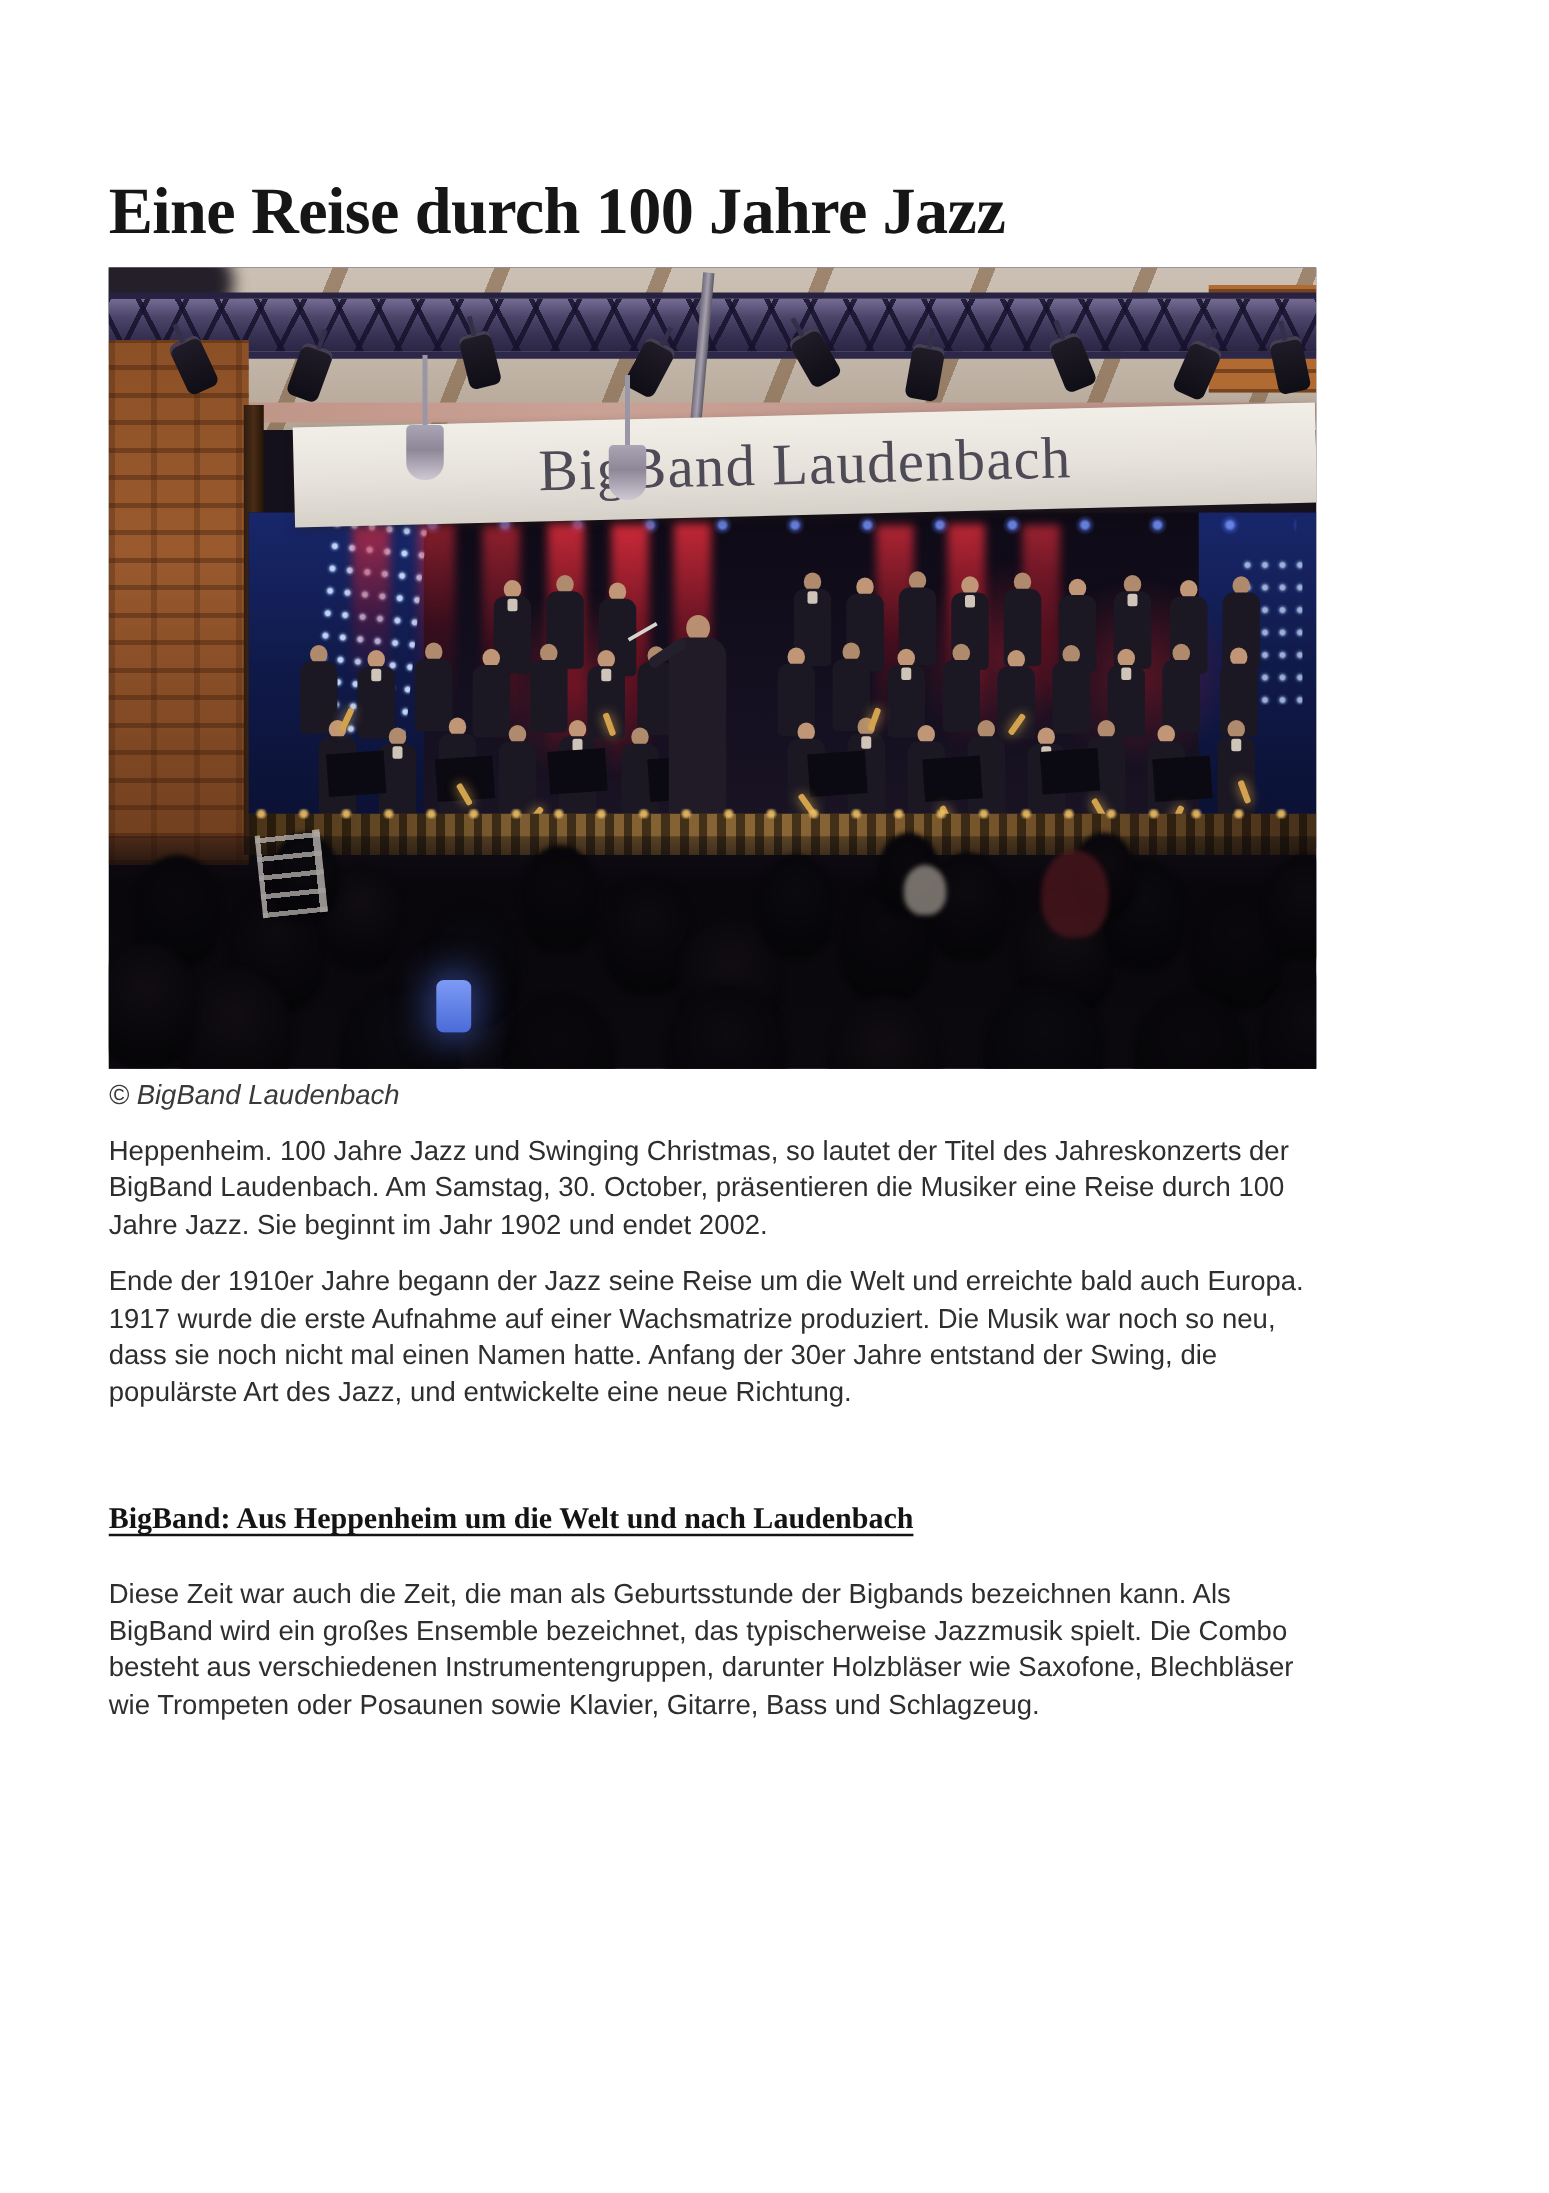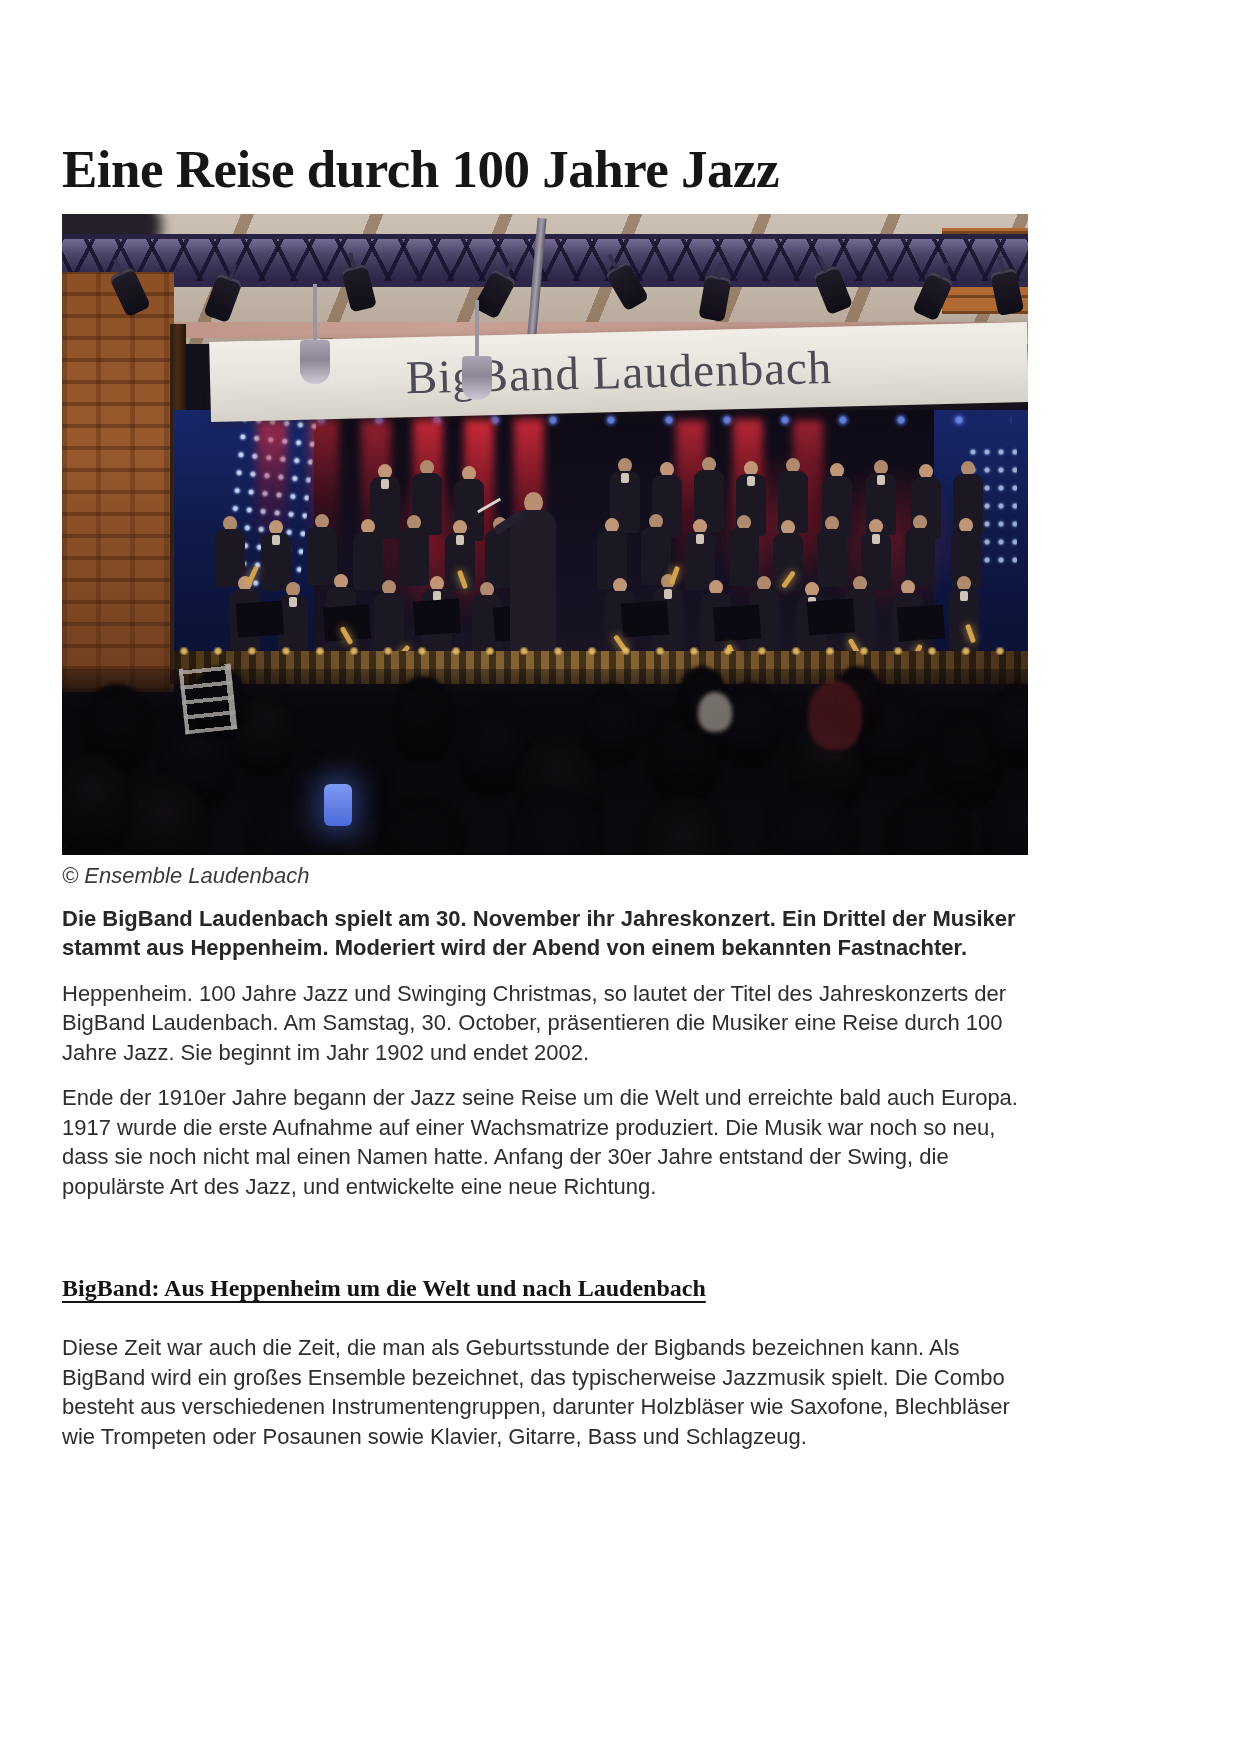--- a/index.html
+++ b/index.html
@@ -1,18 +1,18 @@
 <!DOCTYPE html>
 <html><head>
 <meta charset="utf-8">
 <style>
   html,body{margin:0;padding:0;background:#ffffff;}
   .page{position:relative;width:1239px;height:1754px;background:#ffffff;overflow:hidden;
         font-family:"Liberation Sans",sans-serif;}
-  .content{margin:0 62px;width:973px;}
+  .content{margin:0 87px;width:973px;}
 
   h1.title{margin:0;padding-top:138px;font-family:"Liberation Serif",serif;font-weight:bold;
            font-size:53px;line-height:1.2;color:#161616;letter-spacing:-0.5px;}
 
   figure{margin:12px 0 0 0;padding:0;}
   figcaption{margin-top:7px;font-style:italic;font-size:22px;line-height:28px;color:#3a3a3a;}
 
   p.lead{margin:14px 0 0 0;font-weight:bold;font-size:22px;line-height:29.5px;color:#272727;}
   p.body{margin:16px 0 0 0;font-size:22px;line-height:29.5px;color:#2e2e2e;}
 
@@ -427,24 +427,23 @@
             <div class="lamp" style="left: 238px; top: 70px; height: 110px;">
               <div class="stem"></div>
               <div class="bell"></div>
             </div>
             <div class="lamp" style="left: 400px; top: 86px; height: 110px;">
               <div class="stem"></div>
               <div class="bell"></div>
             </div>
           </div>
       </div>
-      <figcaption>© Ensemble Laudenbach</figcaption>
+      <figcaption>© BigBand Laudenbach</figcaption>
     </figure>
 
-    <p class="lead">Die BigBand Laudenbach spielt am 30. November ihr Jahreskonzert. Ein Drittel der Musiker stammt aus Heppenheim. Moderiert wird der Abend von einem bekannten Fastnachter.</p>
 
     <p class="body">Heppenheim. 100 Jahre Jazz und Swinging Christmas, so lautet der Titel des Jahreskonzerts der BigBand Laudenbach. Am Samstag, 30. October, präsentieren die Musiker eine Reise durch 100 Jahre Jazz. Sie beginnt im Jahr 1902 und endet 2002.</p>
     <p class="body">Ende der 1910er Jahre begann der Jazz seine Reise um die Welt und erreichte bald auch Europa. 1917 wurde die erste Aufnahme auf einer Wachsmatrize produziert. Die Musik war noch so neu, dass sie noch nicht mal einen Namen hatte. Anfang der 30er Jahre entstand der Swing, die populärste Art des Jazz, und entwickelte eine neue Richtung.</p>
 
     <h2 class="subhead">BigBand: Aus Heppenheim um die Welt und nach Laudenbach</h2>
 
     <p class="body">Diese Zeit war auch die Zeit, die man als Geburtsstunde der Bigbands bezeichnen kann. Als BigBand wird ein großes Ensemble bezeichnet, das typischerweise Jazzmusik spielt. Die Combo besteht aus verschiedenen Instrumentengruppen, darunter Holzbläser wie Saxofone, Blechbläser wie Trompeten oder Posaunen sowie Klavier, Gitarre, Bass und Schlagzeug.</p>
   </div>
 </div>
 

